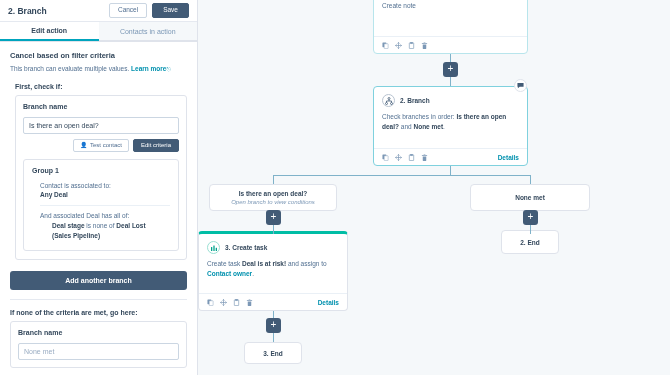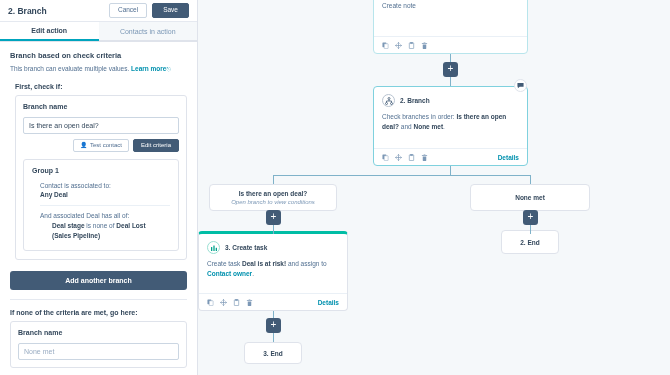--- a/index.html
+++ b/index.html
@@ -200,21 +200,21 @@
       <button class="btn-save">Save</button>
     </div>
 
     <div class="tabs">
       <div class="tab active">Edit action</div>
       <div class="tab">Contacts in action</div>
     </div>
 
     <div class="panel-body">
 
-      <div class="section-title">Branch based on check criteria</div>
+      <div class="section-title">Cancel based on filter criteria</div>
       <div class="section-sub">
         <span>This branch can evaluate multiple values.</span>
         <a class="link">Learn more</a><span class="ext-ico">⎋</span>
       </div>
 
       <div class="first-check">First, check if:</div>
 
       <div class="branch-card">
         <div class="field-label">Branch name</div>
         <input class="text-input" value="Is there an open deal?" style="">

